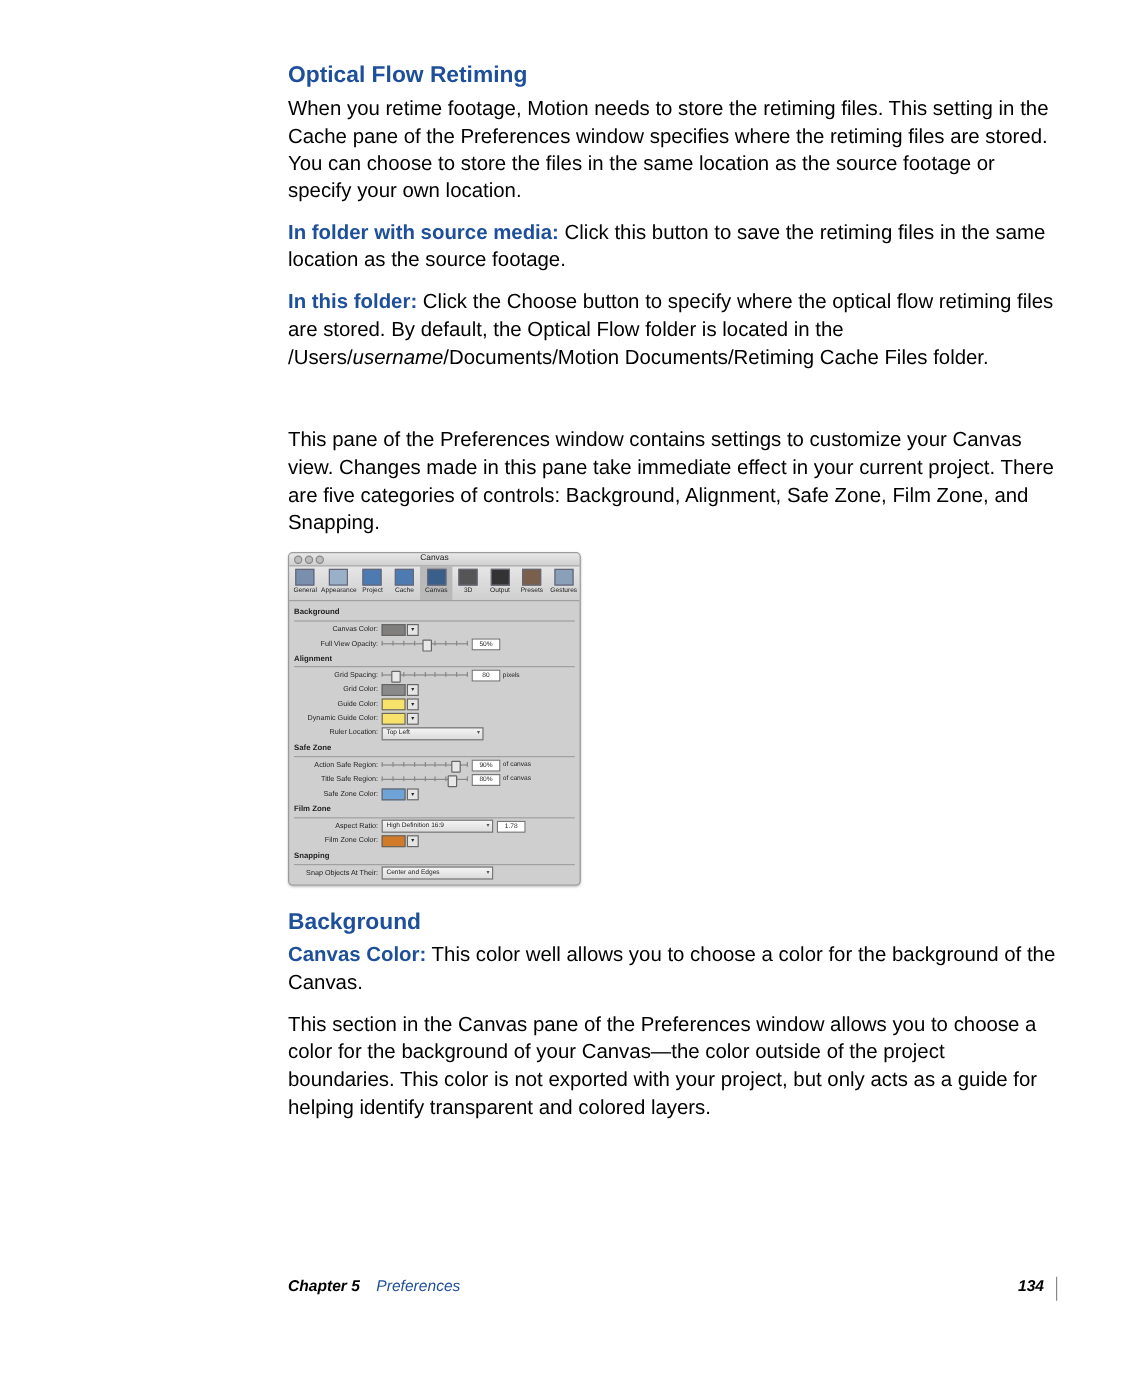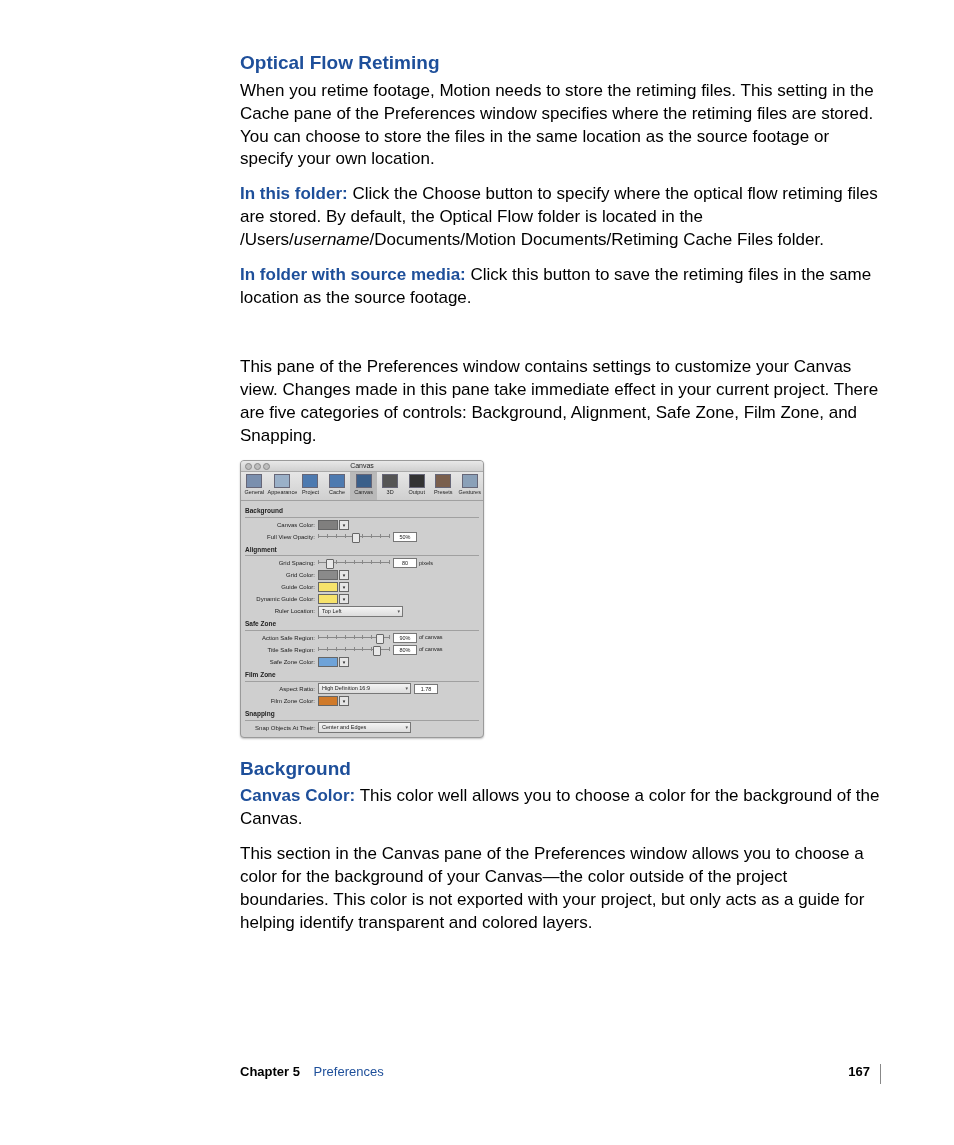--- a/index.html
+++ b/index.html
@@ -2,21 +2,21 @@
 <html><head>
 <meta charset="utf-8">
 <style>
   html,body{margin:0;padding:0;background:#fff;color:#000;}
   .page{position:relative;width:784px;height:1145px;font-family:"Myriad Pro","Segoe UI","Helvetica Neue",Arial,sans-serif;}
   .content{position:absolute;left:240px;top:50px;width:640px;font-size:17px;line-height:1.35;color:#000;}
   .h3{font-size:19px;font-weight:600;color:#1e4f9a;margin:0 0 4px 0;}
   .h2{font-size:24px;font-weight:400;color:#1e4f9a;margin:0 0 4px 0;}
   .runin{font-weight:600;color:#1e4f9a;}
   p{margin:0 0 12px 0;}
-  .footer{position:absolute;left:240px;top:1064px;width:640px;font-size:13px;color:#000;border-right:1px solid #888;padding-right:0;height:20px;}
+  .footer{position:absolute;left:240px;top:1064px;width:640px;font-size:13px;color:#000;border-right:1px solid #888;padding-right:0;height:20px;font-style:italic;}
   .footer .chap-label{font-weight:600;margin-right:10px;}
   .footer .chap-title{color:#1e4f9a;}
   .footer .pageno{position:absolute;right:10px;top:0;font-weight:600;}
 
   
   .prefs{width:242px;height:276px;background:#cfcfcf;border:1px solid #9a9a9a;border-radius:4px;box-shadow:0 1px 2px rgba(0,0,0,.25);font-family:"Lucida Grande","Helvetica Neue",Arial,sans-serif;font-size:6.5px;color:#222;margin:6px 0 18px 0;overflow:hidden;}
   .prefs .titlebar{height:10px;background:linear-gradient(#e8e8e8,#d0d0d0);border-bottom:1px solid #aaa;position:relative;text-align:center;line-height:10px;font-size:7px;}
   .prefs .titlebar .dots{position:absolute;left:4px;top:2px;display:flex;gap:2px;}
   .prefs .titlebar .dots span{width:5px;height:5px;border-radius:50%;background:#bdbdbd;border:0.5px solid #888;display:block;}
   .prefs .toolbar{display:flex;background:linear-gradient(#e6e6e6,#cfcfcf);border-bottom:1px solid #a0a0a0;height:28px;}
@@ -45,25 +45,25 @@
 </style>
 </head>
 <body>
 
 <div class="page">
   <div class="content">
 
     <div class="h3">Optical Flow Retiming</div>
     <p>When you retime footage, Motion needs to store the retiming files. This setting in the Cache pane of the Preferences window specifies where the retiming files are stored. You can choose to store the files in the same location as the source footage or specify your own location.</p>
     <p>
+      <span class="runin">In folder with source media:</span><span>  Click this button to save the retiming files in the same location as the source footage.</span>
+    </p>
+    <p>
       <span class="runin">In this folder:</span><span>  Click the Choose button to specify where the optical flow retiming files are stored. By default, the Optical Flow folder is located in the </span><br>
       <span>/Users/</span><em>username</em><span>/Documents/Motion Documents/Retiming Cache Files folder.</span>
-    </p>
-    <p>
-      <span class="runin">In folder with source media:</span><span>  Click this button to save the retiming files in the same location as the source footage.</span>
     </p>
 
     <div style="height:34px"></div>
 
     <p>This pane of the Preferences window contains settings to customize your Canvas view. Changes made in this pane take immediate effect in your current project. There are five categories of controls: Background, Alignment, Safe Zone, Film Zone, and Snapping.</p>
 
     <div class="prefs">
       <div class="titlebar">
         <span class="dots">
             <span></span>
@@ -247,15 +247,15 @@
     <p>
       <span class="runin">Canvas Color:</span><span>  This color well allows you to choose a color for the background of the Canvas.</span>
     </p>
     <p>This section in the Canvas pane of the Preferences window allows you to choose a color for the background of your Canvas—the color outside of the project boundaries. This color is not exported with your project, but only acts as a guide for helping identify transparent and colored layers.</p>
 
   </div>
 
   <div class="footer">
     <span class="chap-label">Chapter 5</span>
     <span class="chap-title">Preferences</span>
-    <span class="pageno">167</span>
+    <span class="pageno">134</span>
   </div>
 </div>
 
 </body></html>

